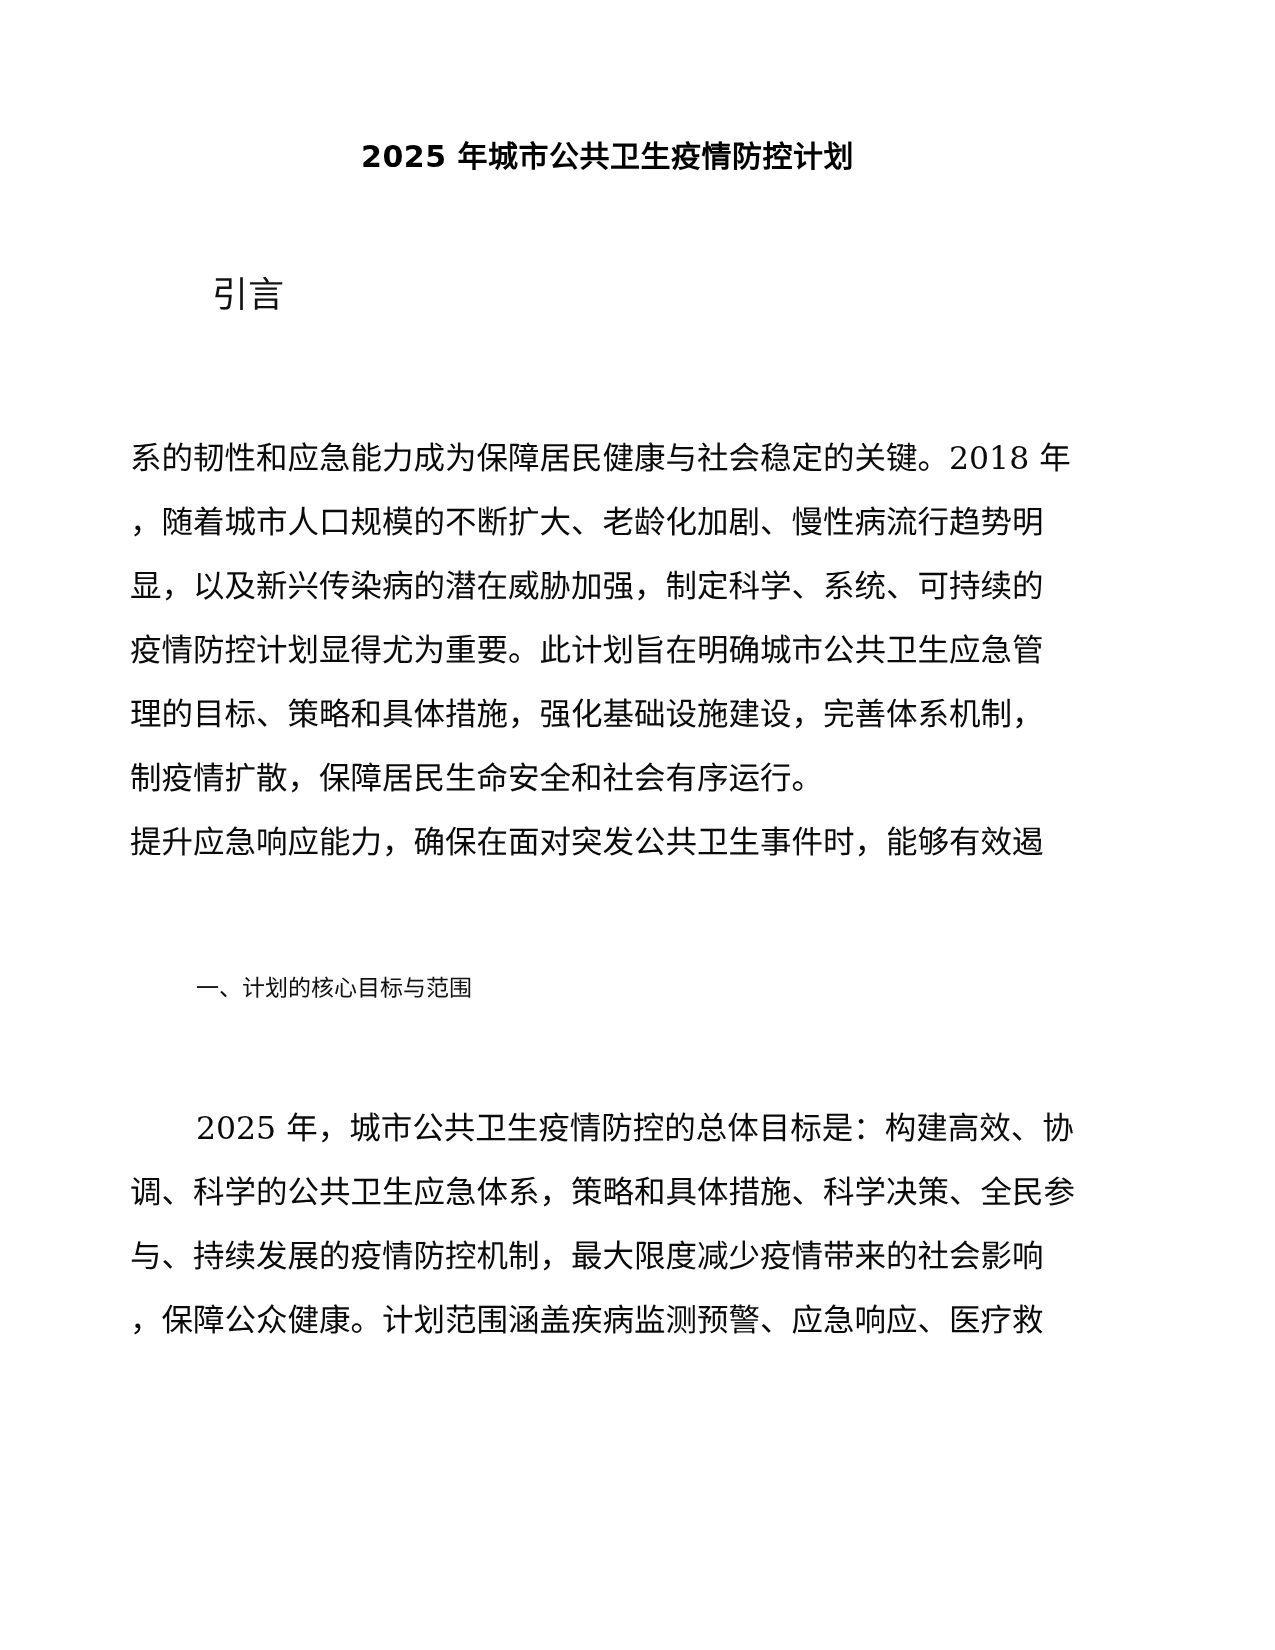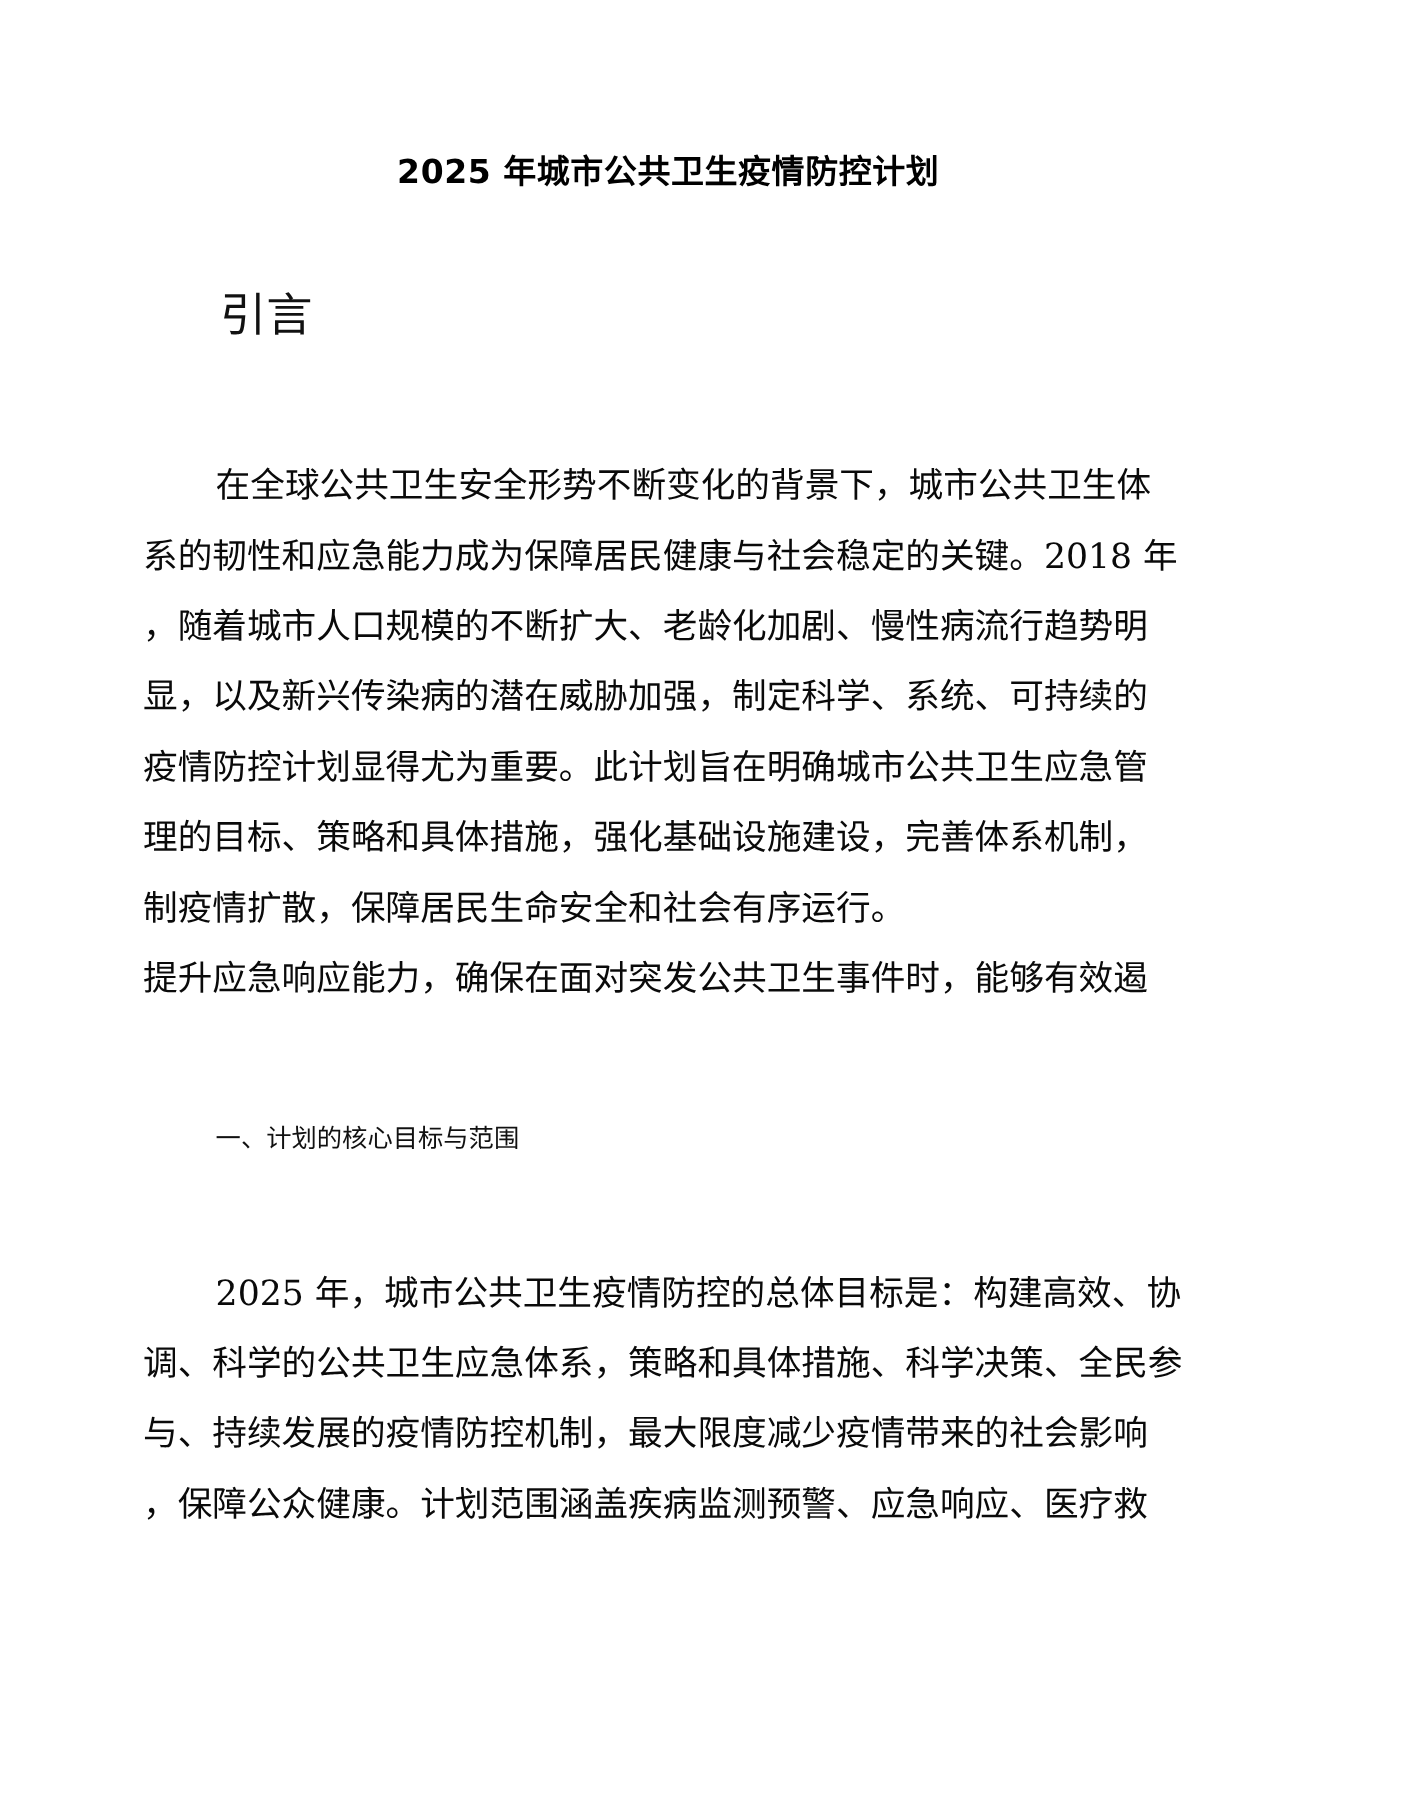--- a/index.html
+++ b/index.html
@@ -32,24 +32,24 @@
     line-height: 1.25;
     color: #000000;
     text-align: center;
     margin: 0;
     padding-top: 138px;
     letter-spacing: 0.5px;
   }
 
   .intro-heading {
     font-family: "DejaVu Serif", "Liberation Serif", serif;
-    font-size: 42px;
+    font-size: 36px;
     line-height: 1.3;
     color: #111111;
-    margin: 4px;
+    margin: 16px;
     padding-top: 80px;
     padding-left: 66px;
     font-weight: normal;
   }
 
   .section-heading {
     font-family: "DejaVu Serif", "Liberation Serif", serif;
     font-size: 23px;
     line-height: 1.3;
     color: #111111;
@@ -84,21 +84,20 @@
 <div class="page">
   <div class="content">
 
     <h1 class="doc-title">2025 年城市公共卫生疫情防控计划</h1>
 
     <h2 class="intro-heading">引言</h2>
 
     <div class="gap-lg"></div>
 
     <p class="body-block">
-      <span class="body-line indent">在全球公共卫生安全形势不断变化的背景下，城市公共卫生体</span>
       <span class="body-line">系的韧性和应急能力成为保障居民健康与社会稳定的关键。2018 年</span>
       <span class="body-line">，随着城市人口规模的不断扩大、老龄化加剧、慢性病流行趋势明</span>
       <span class="body-line">显，以及新兴传染病的潜在威胁加强，制定科学、系统、可持续的</span>
       <span class="body-line">疫情防控计划显得尤为重要。此计划旨在明确城市公共卫生应急管</span>
       <span class="body-line">理的目标、策略和具体措施，强化基础设施建设，完善体系机制，</span>
       <span class="body-line">制疫情扩散，保障居民生命安全和社会有序运行。</span>
       <span class="body-line">提升应急响应能力，确保在面对突发公共卫生事件时，能够有效遏</span>
     </p>
 
     <div class="gap-xl"></div>

